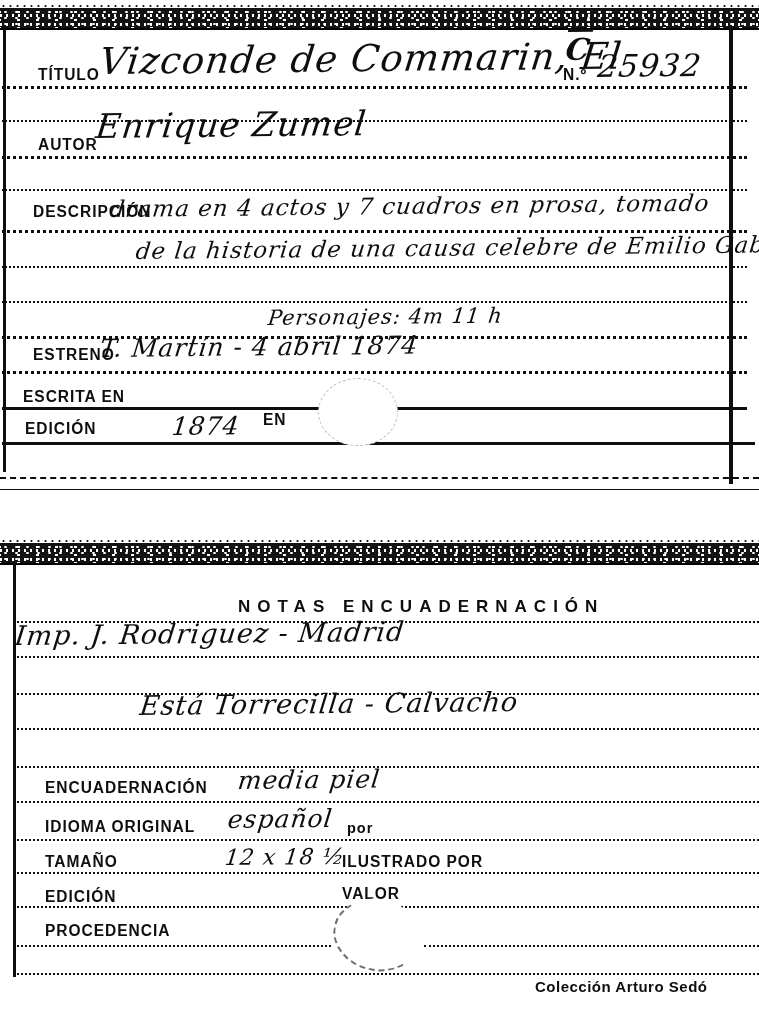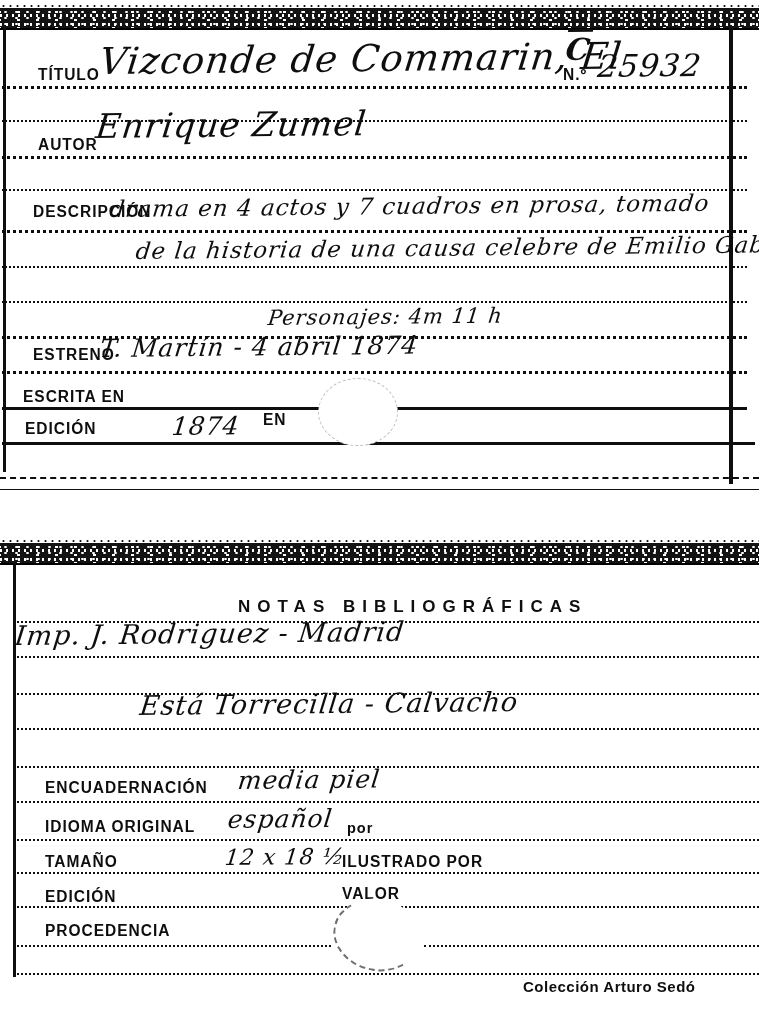--- a/index.html
+++ b/index.html
@@ -110,34 +110,34 @@
     <div class="rule" style="top:728px; left:13px; right:0;"></div>
     <div class="rule" style="top:766px; left:13px; right:0;"></div>
     <div class="rule" style="top:801px; left:13px; right:0;"></div>
     <div class="rule" style="top:839px; left:13px; right:0;"></div>
     <div class="rule" style="top:872px; left:13px; right:0;"></div>
     <div class="rule" style="top:906px; left:13px; right:0;"></div>
     <div class="rule" style="top:945px; left:13px; width:318px;"></div>
     <div class="rule" style="top:945px; left:424px; right:0;"></div>
     <div class="rule" style="top:973px; left:13px; right:0;"></div>
 
-    <span class="notas-header" style="left:238px; top:597px;">NOTAS BIBLIOGRÁFICAS</span>
+    <span class="notas-header" style="left:238px; top:597px;">NOTAS ENCUADERNACIÓN</span>
     <span class="label" style="left:45px; top:779px;">ENCUADERNACIÓN</span>
     <span class="label" style="left:45px; top:818px;">IDIOMA ORIGINAL</span>
     <span class="label small" style="left:347px; top:819px; text-transform:none;">por</span>
     <span class="label" style="left:45px; top:853px;">TAMAÑO</span>
     <span class="label" style="left:342px; top:853px;">ILUSTRADO POR</span>
     <span class="label" style="left:45px; top:888px;">EDICIÓN</span>
     <span class="label" style="left:342px; top:885px;">VALOR</span>
     <span class="label" style="left:45px; top:922px;">PROCEDENCIA</span>
 
     <span class="hand" style="left:15px; top:620px; font-size:27px;">Imp. J. Rodriguez - Madrid</span>
     <span class="hand" style="left:140px; top:690px; font-size:27px;">Está Torrecilla - Calvacho</span>
     <span class="hand" style="left:238px; top:766px; font-size:25px;">media piel</span>
     <span class="hand" style="left:228px; top:805px; font-size:25px;">español</span>
     <span class="hand" style="left:225px; top:845px; font-size:22px;">12 x 18 ½</span>
 
     <div class="ghost partial" style="left:333px; top:899px; width:84px; height:68px;"></div>
 
-    <span class="footer-credit" style="left:523px; top:978px;">Colección Arturo Sedó</span>
+    <span class="footer-credit" style="left:535px; top:978px;">Colección Arturo Sedó</span>
   </section>
 
 </div>
 
 </body></html>

